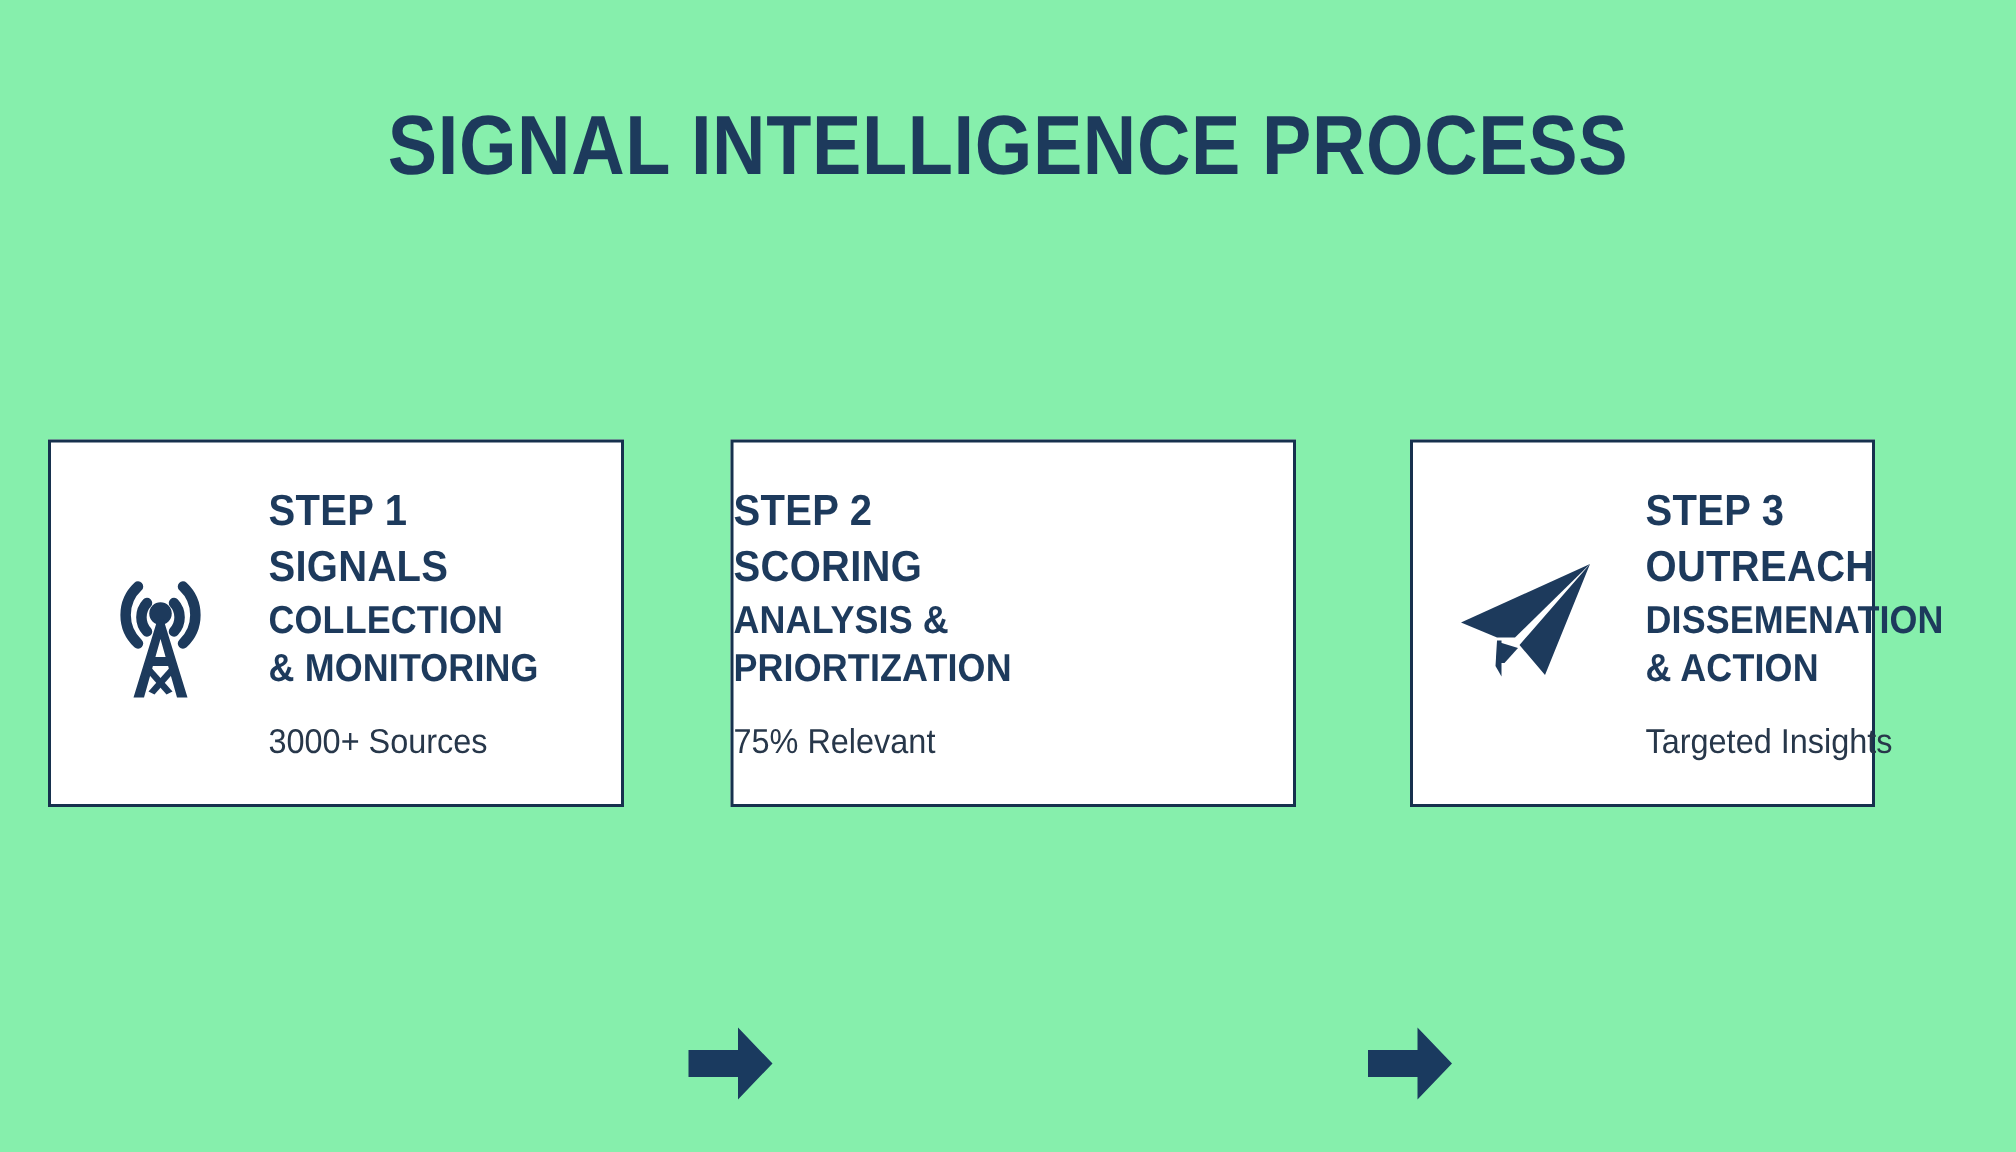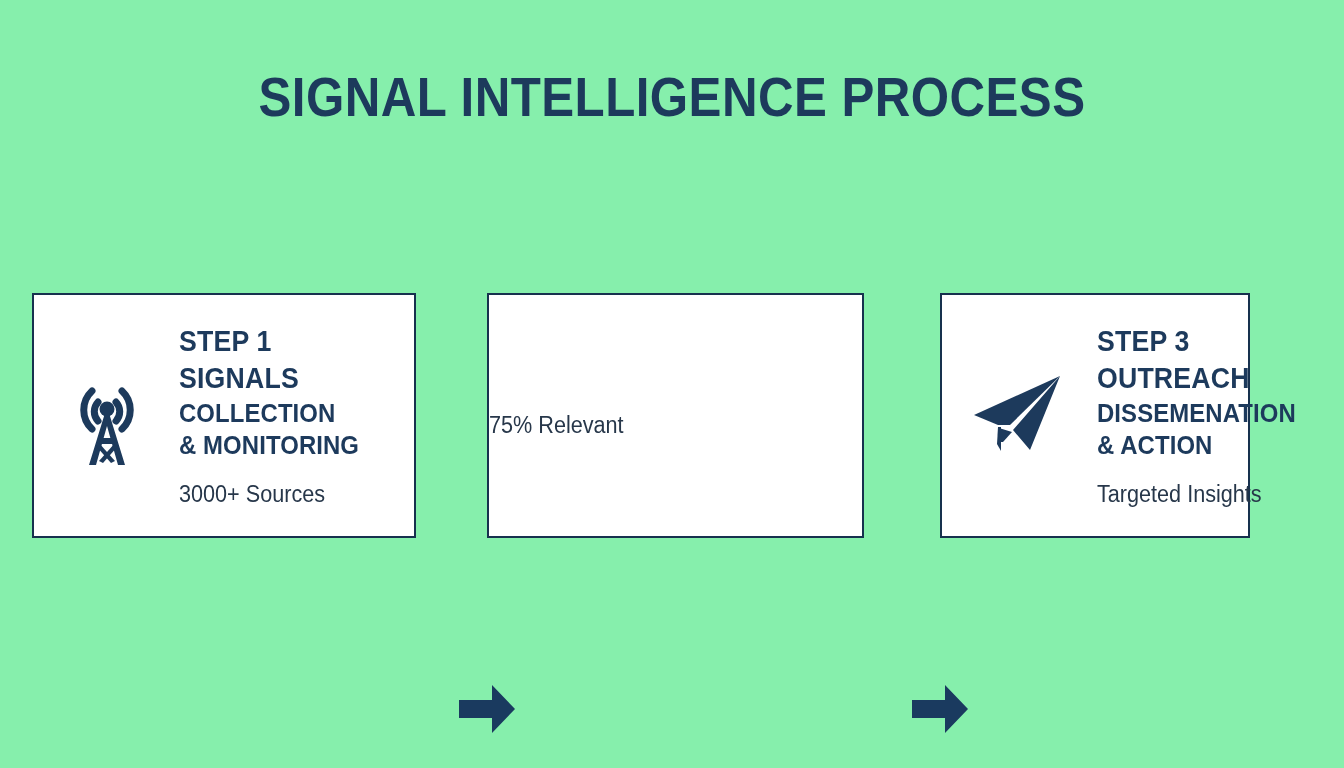--- a/index.html
+++ b/index.html
@@ -176,20 +176,26 @@
     </div>
 
     <span class="arrow arrow-1">
       <svg class="icon-svg" width="62" height="62" viewBox="0 0 62 62" fill="none">
         <path d="M3 22 L36 22 L36 7 L59 31 L36 55 L36 40 L3 40 Z" fill="#1a3a5f"></path>
       </svg>
     </span>
 
     <div class="card card-2">
       <div class="card-text-col">
+        <div class="heading-block">
+          <div class="h-lg">STEP 2</div>
+          <div class="h-lg">SCORING</div>
+          <div class="h-md">ANALYSIS &amp;</div>
+          <div class="h-md">PRIORTIZATION</div>
+        </div>
         <div class="card-caption">75% Relevant</div>
       </div>
     </div>
 
     <span class="arrow arrow-2">
       <svg class="icon-svg" width="62" height="62" viewBox="0 0 62 62" fill="none">
         <path d="M3 22 L36 22 L36 7 L59 31 L36 55 L36 40 L3 40 Z" fill="#1a3a5f"></path>
       </svg>
     </span>
 

